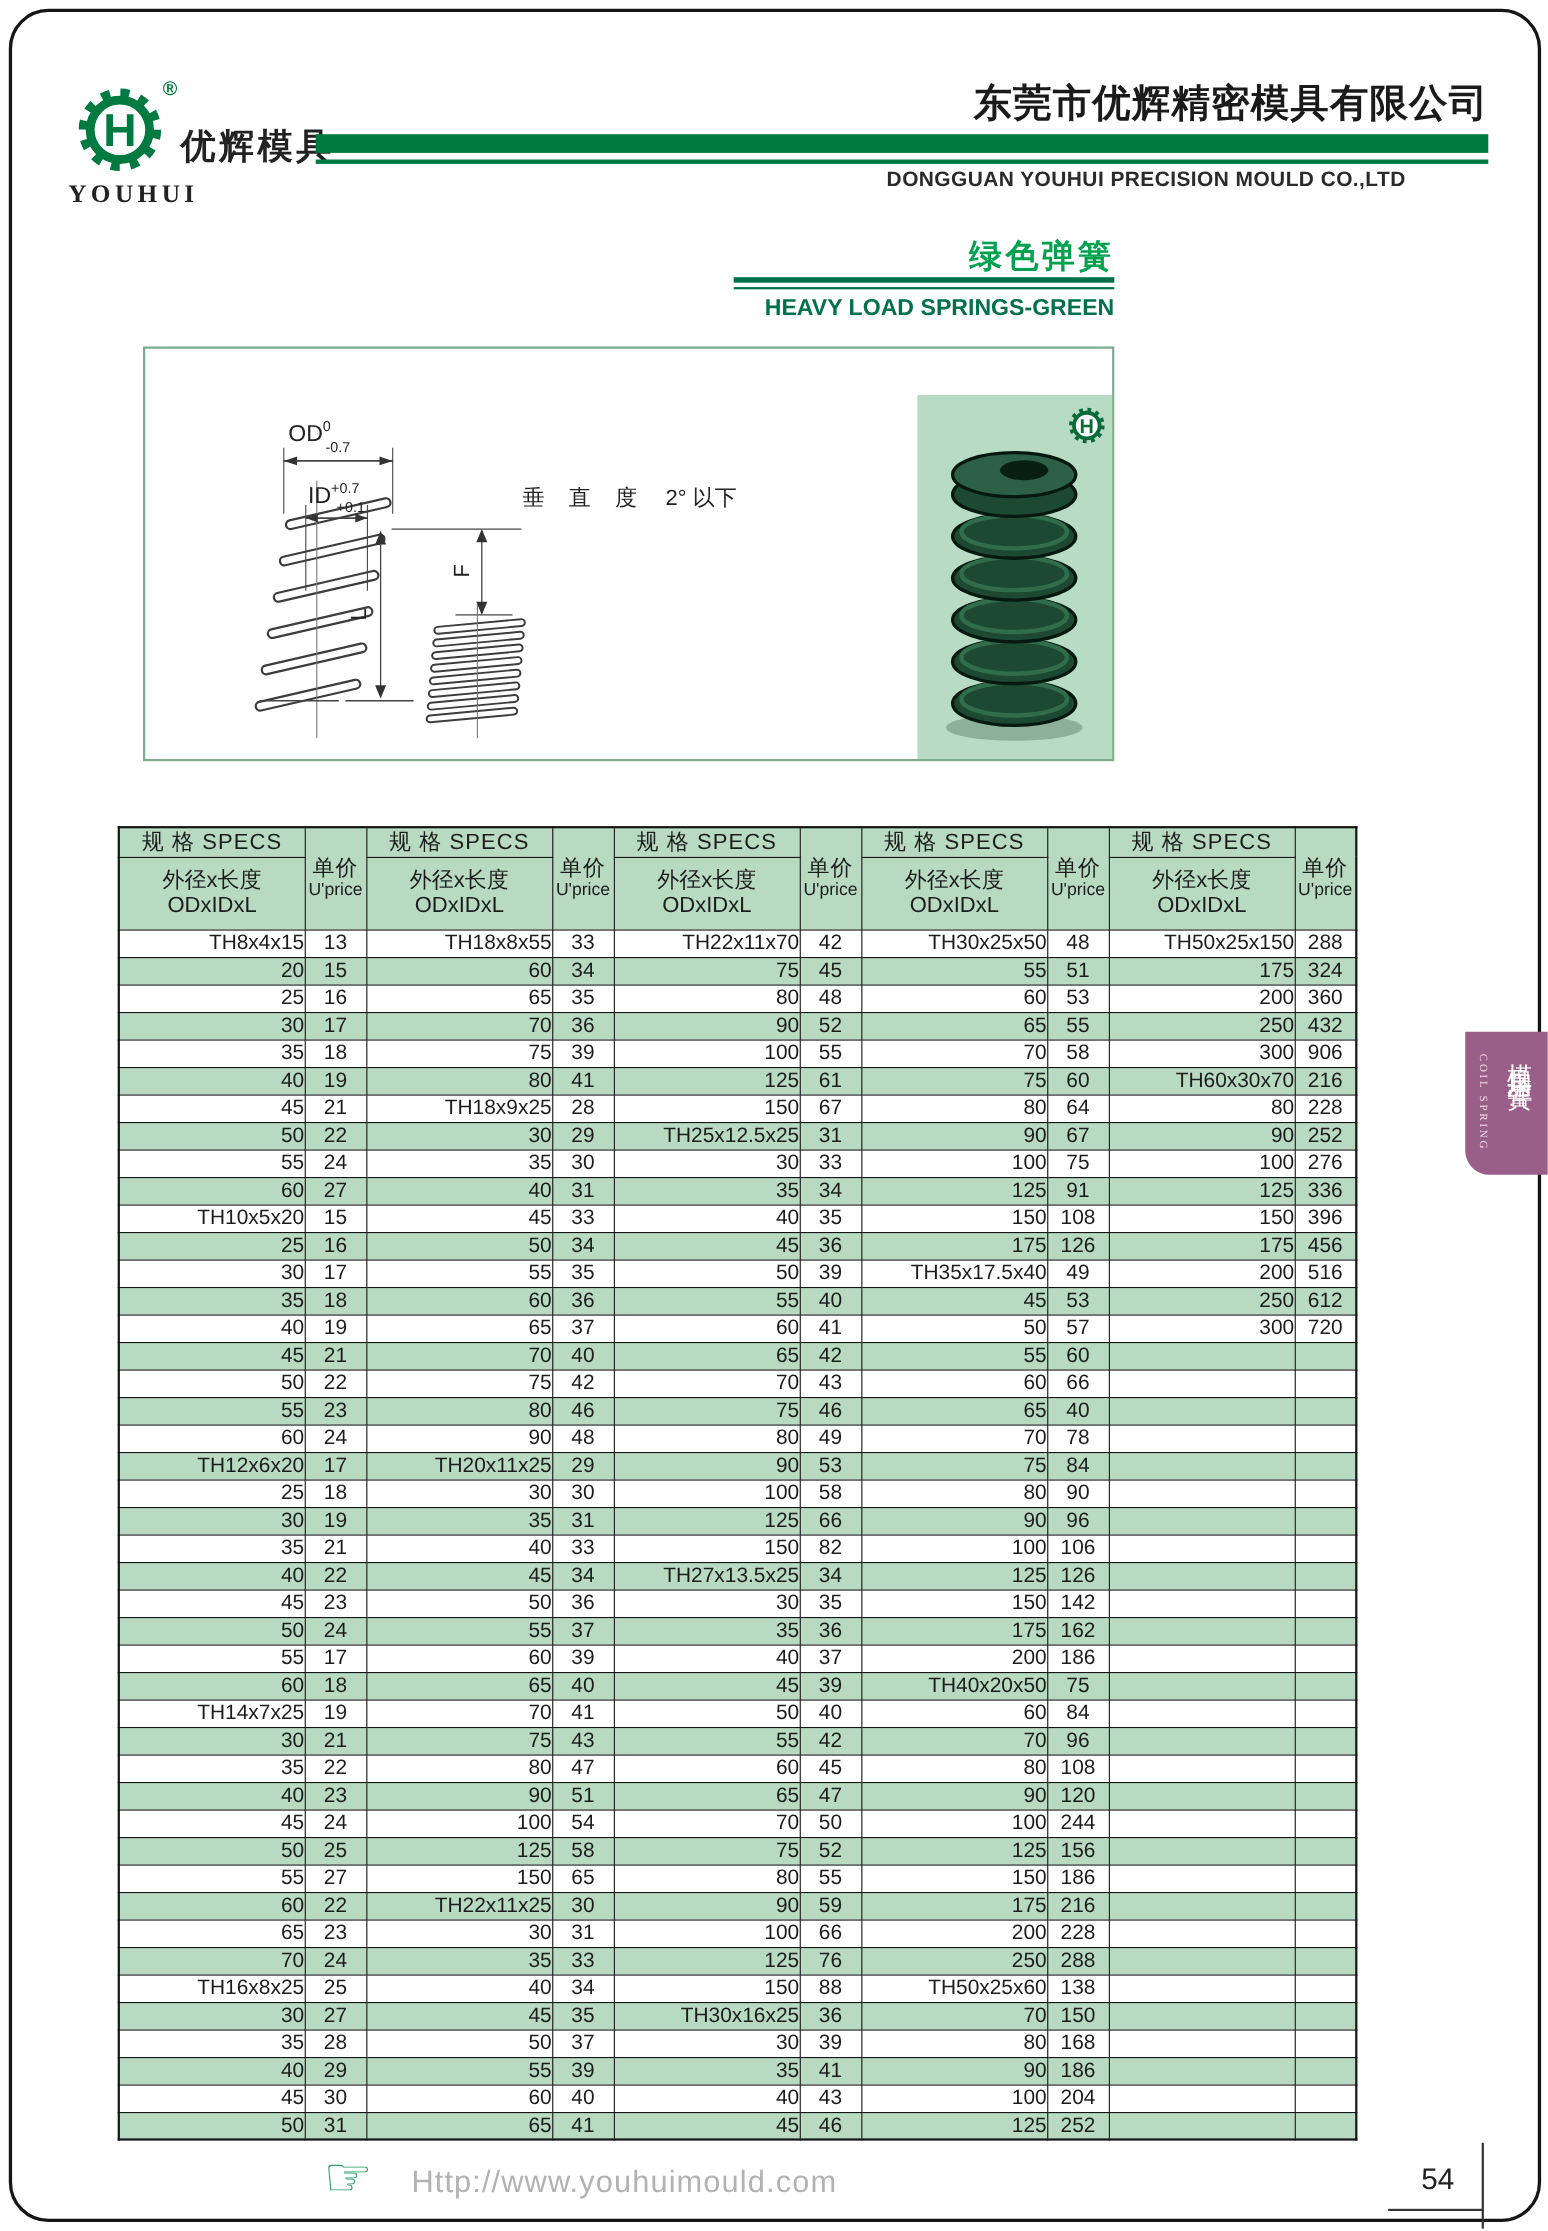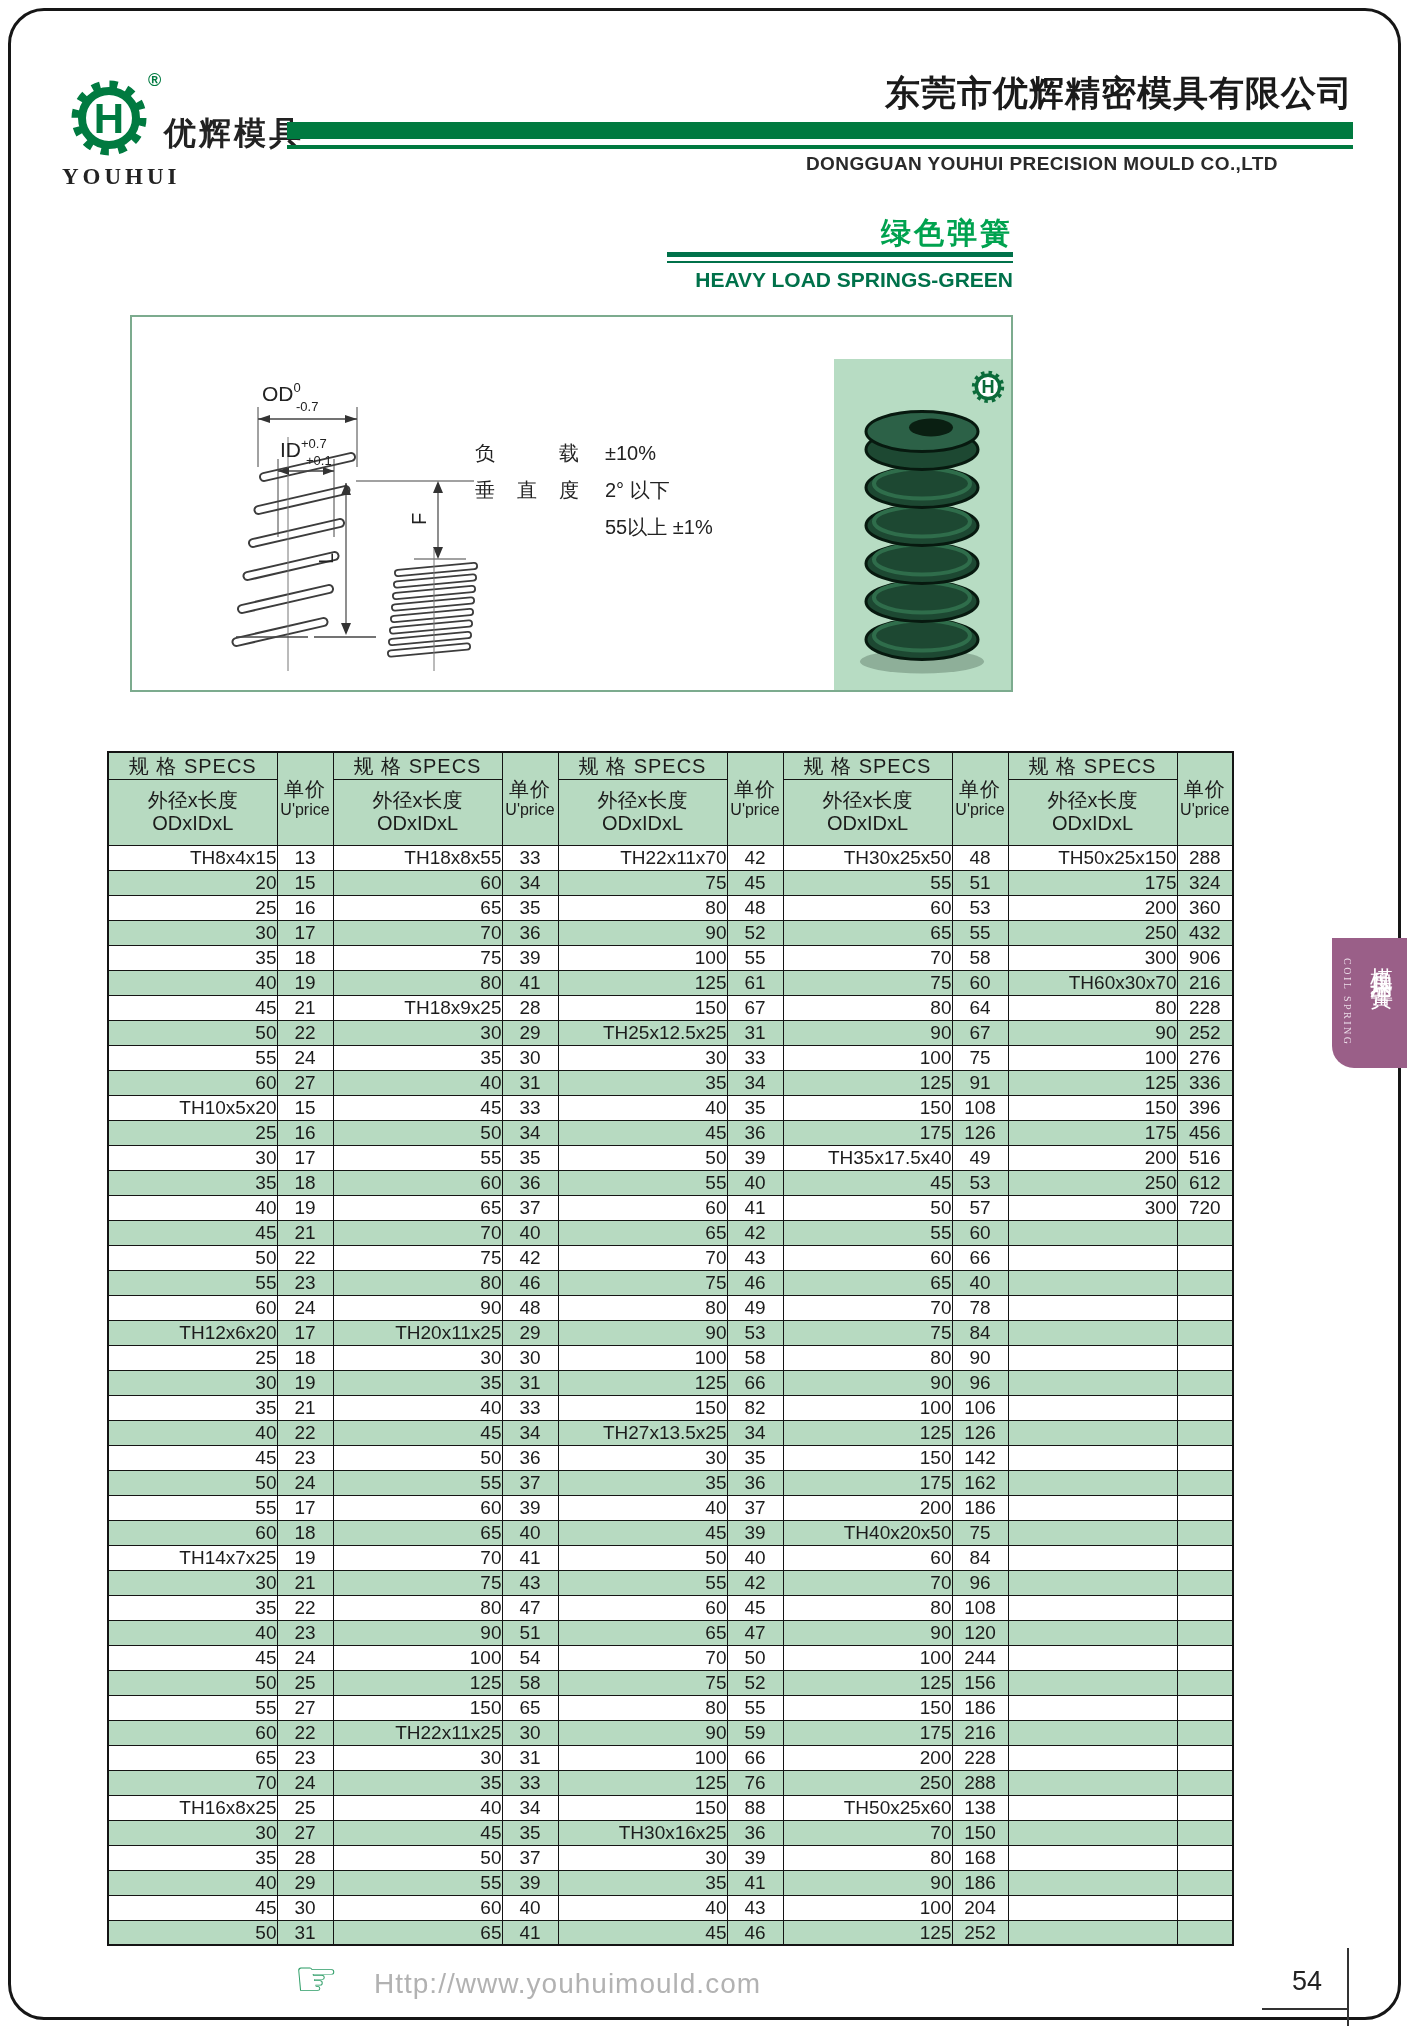--- a/index.html
+++ b/index.html
@@ -166,23 +166,21 @@
         <line x1="258" y1="300" x2="334" y2="293"></line>
           <line x1="257" y1="311.5" x2="333" y2="304.5"></line>
         <line x1="256" y1="323" x2="332" y2="316"></line>
           <line x1="255" y1="334.5" x2="331" y2="327.5"></line>
       </g>
     </g>
     <line x1="298" y1="230" x2="298" y2="352" stroke="#777" stroke-width="1"></line>
   </svg>
 
   <div class="abs notes">
-      <div class="note-row"><span class="note-label">负载</span><span class="note-value">±10%</span></div>
       <div class="note-row"><span class="note-label">垂直度</span><span class="note-value">2° 以下</span></div>
-      <div class="note-row"><span class="note-label"></span><span class="note-value">55以上 ±1%</span></div>
     </div>
 
   <div class="abs photo">
     <svg width="177" height="331" viewBox="0 0 177 330">
       <ellipse cx="88" cy="302" rx="62" ry="12" fill="rgba(20,40,28,0.25)"></ellipse>
       <g>
         <ellipse cx="88" cy="280" rx="56" ry="20" fill="#1d4832" stroke="#07190f" stroke-width="3"></ellipse>
         <ellipse cx="88" cy="276" rx="48" ry="15" fill="none" stroke="#2f6d4b" stroke-width="4"></ellipse>
         <ellipse cx="88" cy="242" rx="56" ry="20" fill="#1d4832" stroke="#07190f" stroke-width="3"></ellipse>
         <ellipse cx="88" cy="238" rx="48" ry="15" fill="none" stroke="#2f6d4b" stroke-width="4"></ellipse>

